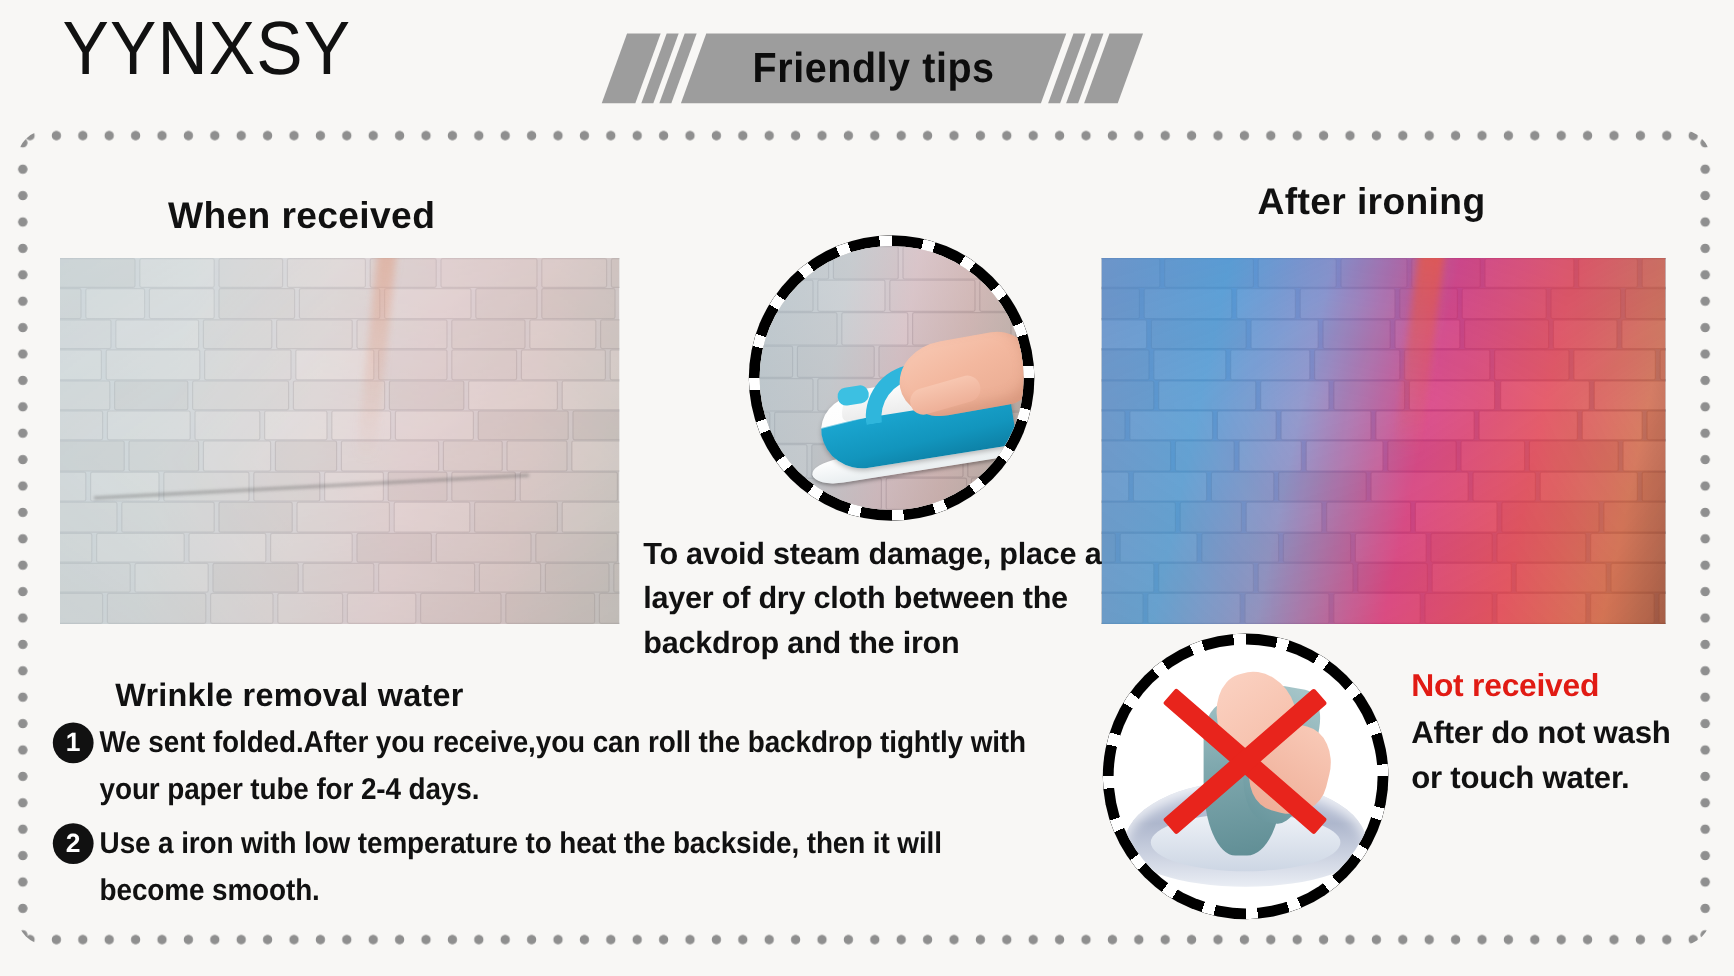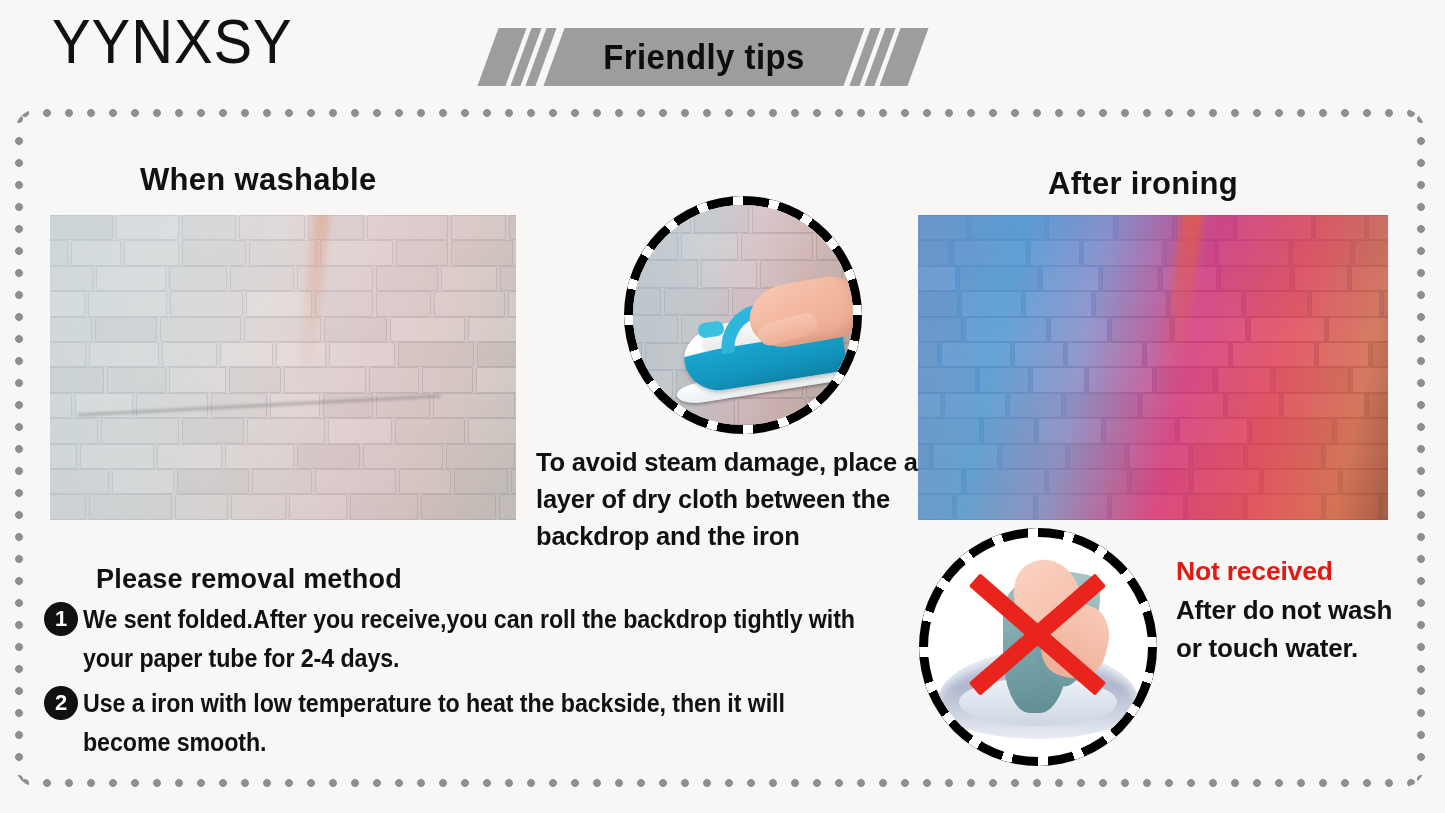--- a/index.html
+++ b/index.html
@@ -10,21 +10,21 @@
   }
 
   
   .logo{
     position:absolute;left:52px;top:10px;
     font-family:"Liberation Sans",sans-serif;
     font-size:63px;font-weight:400;letter-spacing:1px;
     color:#111;transform:scaleX(.92);transform-origin:left top;
     line-height:1;
   }
-  .banner{position:absolute;left:488px;top:28px;width:432px;height:64px;}
+  .banner{position:absolute;left:512px;top:28px;width:432px;height:64px;}
   .banner .seg{position:absolute;top:0;height:58px;background:#9d9d9d;transform:skewX(-20deg);}
   .banner .mid{left:66px;width:300px;}
   .banner .s1{left:0px;width:28px;}
   .banner .s2{left:33px;width:10px;}
   .banner .s3{left:48px;width:10px;}
   .banner .s4{left:372px;width:10px;}
   .banner .s5{left:387px;width:10px;}
   .banner .s6{left:402px;width:28px;}
   .banner .btext{
     position:absolute;left:0;top:0;width:432px;height:58px;
@@ -41,21 +41,21 @@
       radial-gradient(circle, #8f8f8f 3.6px, rgba(0,0,0,0) 4.2px) repeat-x left top/22px 10px,
       radial-gradient(circle, #8f8f8f 3.6px, rgba(0,0,0,0) 4.2px) repeat-x left bottom/22px 10px,
       radial-gradient(circle, #8f8f8f 3.6px, rgba(0,0,0,0) 4.2px) repeat-y left top/10px 22px,
       radial-gradient(circle, #8f8f8f 3.6px, rgba(0,0,0,0) 4.2px) repeat-y right top/10px 22px;
     pointer-events:none;
   }
 
   
   .hd{position:absolute;font-size:31px;font-weight:bold;color:#111;letter-spacing:.3px;}
   .hd-left{left:140px;top:162px;}
-  .hd-right{left:1048px;top:166px;}
+  .hd-right{left:1048px;top:150px;}
 
   
   .brick{position:absolute;overflow:hidden;}
   .brick .rows{position:absolute;inset:0;}
   .brick .row{position:relative;width:200%;height:var(--bh);}
   .brick .row b{
     position:absolute;top:0;height:100%;display:block;
     border:1px solid rgba(90,90,95,.55);border-radius:2px;
     box-sizing:border-box;
   }
@@ -274,21 +274,21 @@
   <div class="seg s3"></div>
   <div class="seg mid"></div>
   <div class="seg s4"></div>
   <div class="seg s5"></div>
   <div class="seg s6"></div>
   <div class="btext">Friendly tips</div>
 </div>
 
 <div class="frame"></div>
 
-<div class="hd hd-left">When washable</div>
+<div class="hd hd-left">When received</div>
 <div class="hd hd-right">After ironing</div>
 
 <div class="brick" id="img-received">
   <div class="rows">
       <div class="row" style="--bh: 25.416666666666668px; height: 25.4167px; width: 466px;">
         <b style="left: -16.8912px; width: 80.2761px; background: rgb(199, 195, 189);"></b>
         <b style="left: 66.3849px; width: 62.4037px; background: rgb(236, 232, 226);"></b>
         <b style="left: 131.789px; width: 53.7308px; background: rgb(212, 208, 202);"></b>
         <b style="left: 188.519px; width: 66.0106px; background: rgb(223, 219, 213);"></b>
         <b style="left: 257.53px; width: 56.8481px; background: rgb(201, 197, 191);"></b>
@@ -599,21 +599,21 @@
       <div class="iron-handle"></div>
       <div class="hand">
         <div class="finger"></div>
       </div>
     </div>
   </div>
 </div>
 
 <div class="cap-iron">To avoid steam damage, place a layer of dry cloth between the backdrop and the iron</div>
 
-<div class="wrinkle-title">Please removal method</div>
+<div class="wrinkle-title">Wrinkle removal water</div>
 
 <div class="step" id="step-1">
   <div class="badge">1</div>
   <div class="step-txt">We sent folded.After you receive,you can roll the backdrop tightly with your paper tube for 2-4 days.</div>
 </div>
 
 <div class="step" id="step-2">
   <div class="badge">2</div>
   <div class="step-txt">Use a iron with low temperature to heat the backside, then it will become smooth.</div>
 </div>

